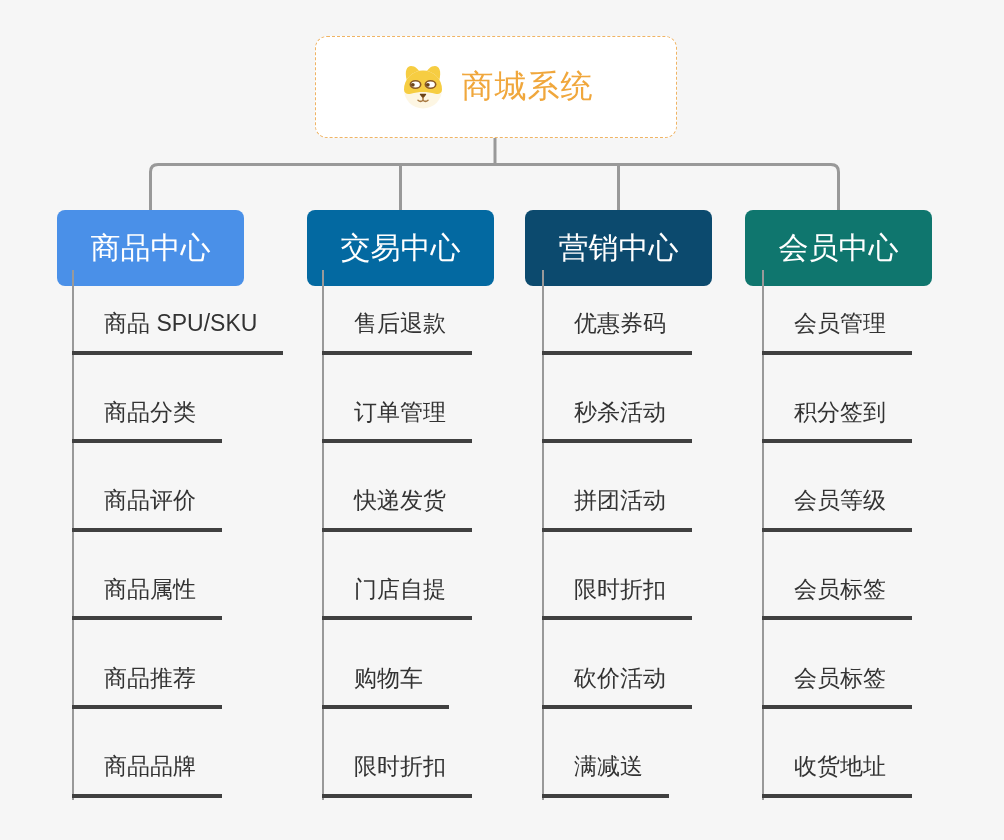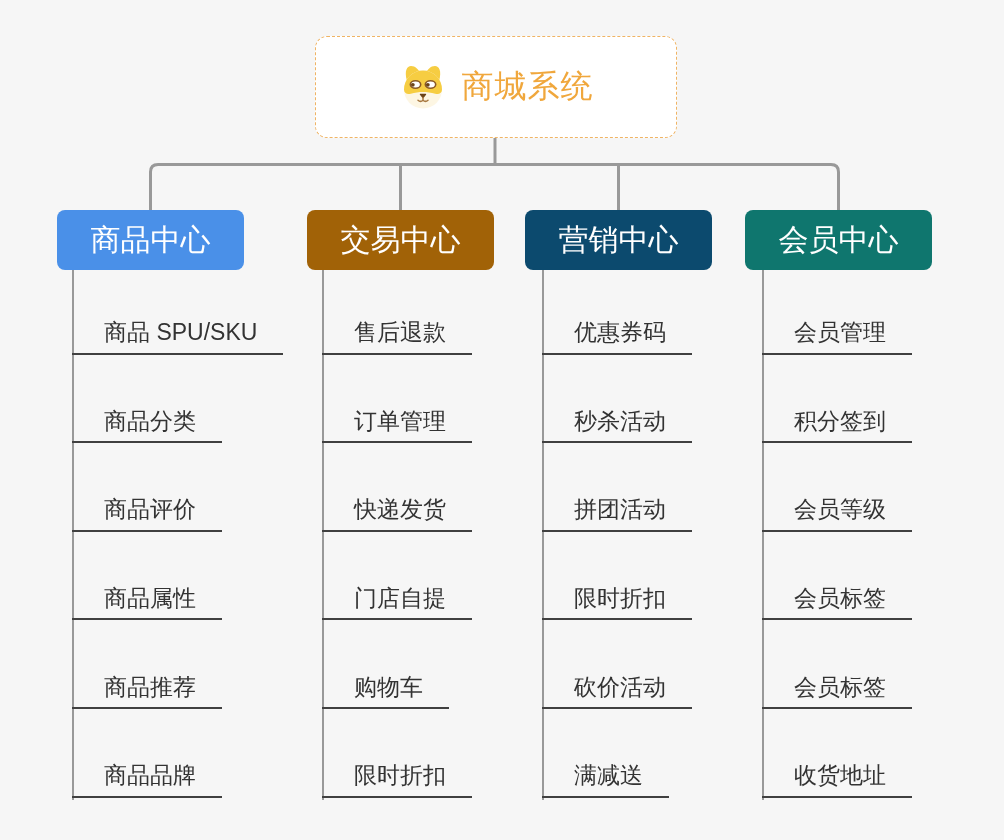--- a/index.html
+++ b/index.html
@@ -29,21 +29,21 @@
     font-size: 32px;
     color: #f0a73c;
     letter-spacing: 1px;
     white-space: nowrap;
   }
   .dog-icon { width: 48px; height: 48px; display: block; }
 
   
   .branch-box {
     position: absolute; top: 210px;
-    width: 187px; height: 60px;
+    width: 187px; height: 76px;
     border-radius: 8px;
     display: flex; align-items: center; justify-content: center;
     color: #ffffff;
     font-size: 30px;
     white-space: nowrap;
   }
   .branch-0 { left: 57px; }
   .branch-1 { left: 307px; }
   .branch-2 { left: 525px; }
   .branch-3 { left: 745px; }
@@ -69,22 +69,22 @@
   .leaf {
     height: 88.6px;
     display: flex; align-items: flex-end;
   }
   .leaf-label {
     display: block;
     font-size: 23px;
     line-height: 1.1;
     color: #333333;
     white-space: nowrap;
-    padding: 0 26px 7px 32px;
-    border-bottom: 2px solid #404040;
+    padding: 0 26px 14px 32px;
+    border-bottom: 4px solid #404040;
   }
 </style>
 </head>
 <body>
 
 <div class="canvas">
 
   <svg class="connectors" width="1004" height="840" viewBox="0 0 1004 840">
     <g fill="none" stroke="#999999" stroke-width="3" stroke-linecap="round">
       <path d="M495 138 L495 164.5"></path>
@@ -106,21 +106,21 @@
       <circle cx="28.8" cy="21.8" r="1.9" fill="#6b4318"></circle>
       <path d="M21.4 31.3 L26.6 31.3 L24 34.6 Z" fill="#6b4318" stroke="#6b4318" stroke-width="1.2" stroke-linejoin="round"></path>
       <path d="M24 34.8 L24 37 M19 37.2 Q21.5 39.6 24 37.2 Q26.5 39.6 29 37.2" fill="none" stroke="#a87840" stroke-width="1.5" stroke-linecap="round"></path>
     </svg>
     <span class="root-title">商城系统</span>
   </div>
 
   <div class="branch-box branch-0" style="background: rgb(74, 144, 232);">
     <span>商品中心</span>
   </div>
-  <div class="branch-box branch-1" style="background: #a16207; font-family: Liberation Serif, serif;">
+  <div class="branch-box branch-1" style="background: #0369a1; font-family: Liberation Serif, serif;">
     <span>交易中心</span>
   </div>
   <div class="branch-box branch-2" style="background: #0c4a6e;">
     <span>营销中心</span>
   </div>
   <div class="branch-box branch-3" style="background: #0f766e;">
     <span>会员中心</span>
   </div>
 
   <div class="rail rail-0"></div>

